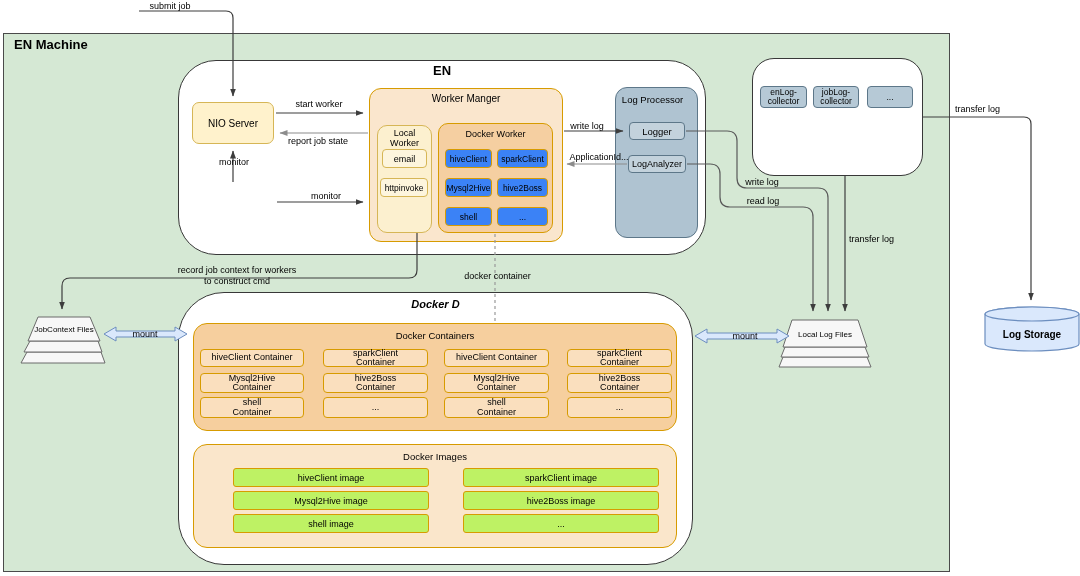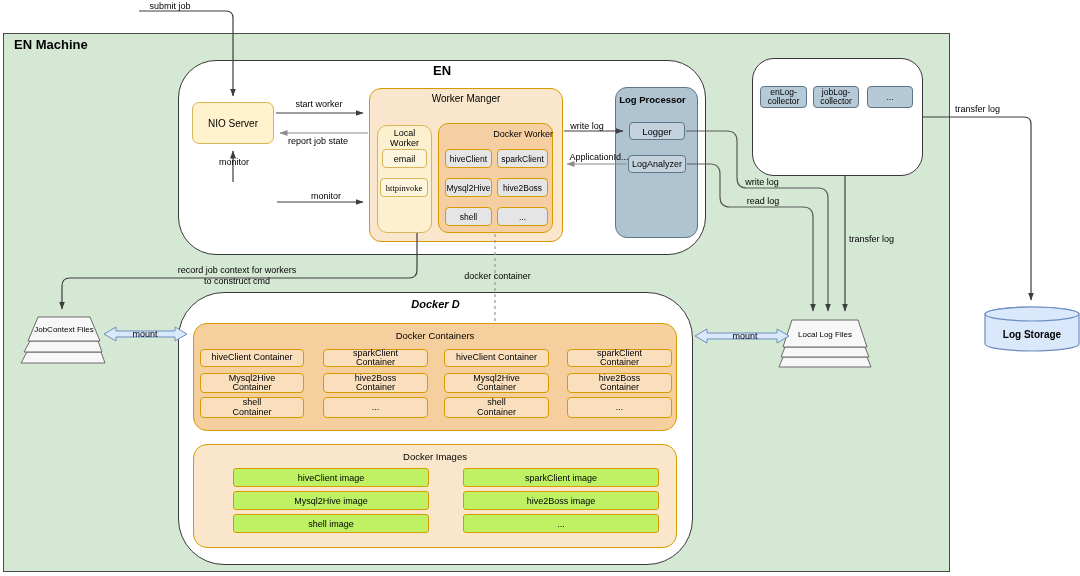--- a/index.html
+++ b/index.html
@@ -10,21 +10,21 @@
   .pre{white-space:pre-line;}
   .lbl{position:absolute;font-size:9px;line-height:10px;text-align:center;}
   
   .white-round{background:#fff;border:1.6px solid #383838;}
   .yellow{background:#fff2cc;border:1px solid #d6b656;border-radius:7px;}
   .pink{background:#f8cecc;border:1px solid #b85450;border-radius:7px;}
   .wm{background:#fae6cd;border:1px solid #d79b00;border-radius:12px;}
   .lw{background:#fcf0cf;border:1px solid #d6b656;border-radius:10px;}
   .lw-item{background:#fdf5dd;border:1px solid #d6b656;border-radius:4px;}
   .dw{background:#f5cfa1;border:1px solid #d79b00;border-radius:10px;}
-  .dw-item{background:#e5e5e5;border:1px solid #d79b00;border-radius:4px;}
+  .dw-item{background:#3b82f6;border:1px solid #d79b00;border-radius:4px;}
   .lp{background:#afc3d1;border:1px solid #5d7789;border-radius:12px;}
   .lp-item{background:#c3d2dc;border:1px solid #5d7789;border-radius:4px;}
   .col-item{background:#b6c9d6;border:1px solid #5d7789;border-radius:4px;}
   .dc{background:#f6cf9e;border:1px solid #d79b00;border-radius:14px;}
   .dc-item{background:#fadfbe;border:1px solid #d79b00;border-radius:4px;}
   .di{background:#fae6cb;border:1px solid #d79b00;border-radius:14px;}
   .di-item{background:#bef264;border:1px solid #d79b00;border-radius:3px;margin-left:12px;}
   .sect-title{position:absolute;text-align:center;font-size:9.5px;}
   .big-title{position:absolute;text-align:center;font-weight:bold;font-size:13px;}
 </style>
@@ -45,47 +45,47 @@
 
   <div class="abs wm" style="left:369px;top:88px;width:194px;height:154px;"></div>
   <div class="sect-title" style="left:369px;top:93px;width:194px;font-size:10px;">Worker Manger</div>
 
   <div class="abs lw" style="left:377px;top:125px;width:55px;height:108px;"></div>
   <div class="sect-title pre" style="left:377px;top:129px;width:55px;font-size:9px;line-height:9.5px;">Local
 Worker</div>
   <div class="box lw-item" style="left:382px;top:149px;width:45px;height:19px;font-size:9px;">
     <span>email</span>
   </div>
-  <div class="box lw-item" style="left:380px;top:178px;width:48px;height:19px;font-size:8.5px;font-family:Liberation Serif, serif;">
+  <div class="box lw-item" style="left:380px;top:178px;width:48px;height:19px;font-size:8.5px;">
     <span>httpinvoke</span>
   </div>
 
   <div class="abs dw" style="left:438px;top:123px;width:115px;height:110px;"></div>
-  <div class="sect-title" style="left:438px;top:129px;width:115px;font-size:9px;text-align:right;">Docker Worker</div>
+  <div class="sect-title" style="left:438px;top:129px;width:115px;font-size:9px;">Docker Worker</div>
   <div class="box dw-item" style="left:445px;top:149px;width:47px;height:19px;font-size:8.5px;">
     <span>hiveClient</span>
     </div>
   <div class="box dw-item" style="left:497px;top:149px;width:51px;height:19px;font-size:8.5px;">
     <span>sparkClient</span>
     </div>
   <div class="box dw-item" style="left:445px;top:178px;width:47px;height:19px;font-size:8.5px;">
     <span>Mysql2Hive</span>
     </div>
   <div class="box dw-item" style="left:497px;top:178px;width:51px;height:19px;font-size:8.5px;">
     <span>hive2Boss</span>
     </div>
   <div class="box dw-item" style="left:445px;top:207px;width:47px;height:19px;font-size:8.5px;">
     <span>shell</span>
     </div>
   <div class="box dw-item" style="left:497px;top:207px;width:51px;height:19px;font-size:8.5px;">
     <span>...</span>
     </div>
 
   <div class="abs lp" style="left:615px;top:87px;width:83px;height:151px;"></div>
-  <div class="sect-title" style="left:615px;top:94px;width:75px;font-weight:bold;">Log Processor</div>
+  <div class="sect-title" style="left:615px;top:94px;width:75px;">Log Processor</div>
   <div class="box lp-item" style="left:629px;top:122px;width:56px;height:18px;font-size:9.5px;">
     <span>Logger</span>
     </div>
   <div class="box lp-item" style="left:628px;top:155px;width:58px;height:18px;font-size:9px;">
     <span>LogAnalyzer</span>
     </div>
 
   <div class="abs white-round" style="left:752px;top:58px;width:171px;height:118px;border-radius:22px;"></div>
   <div class="box col-item pre" style="left:760px;top:86px;width:47px;height:22px;font-size:8.5px;line-height:9.5px;">
     <span class="pre">enLog-

